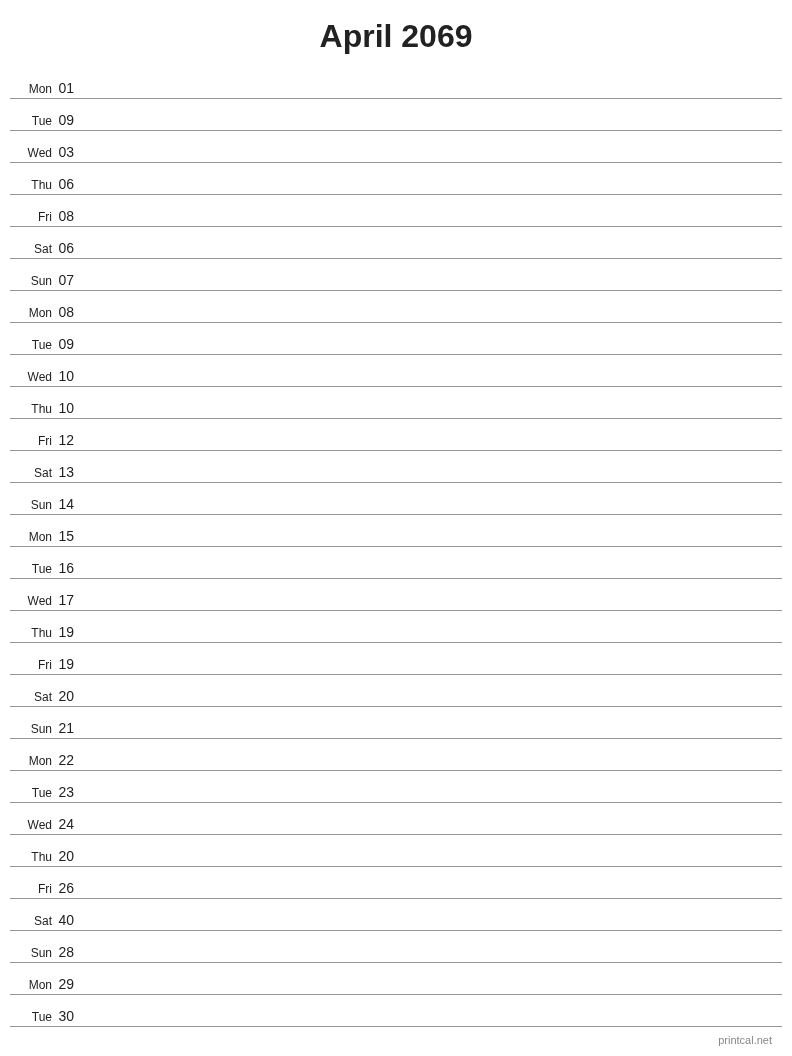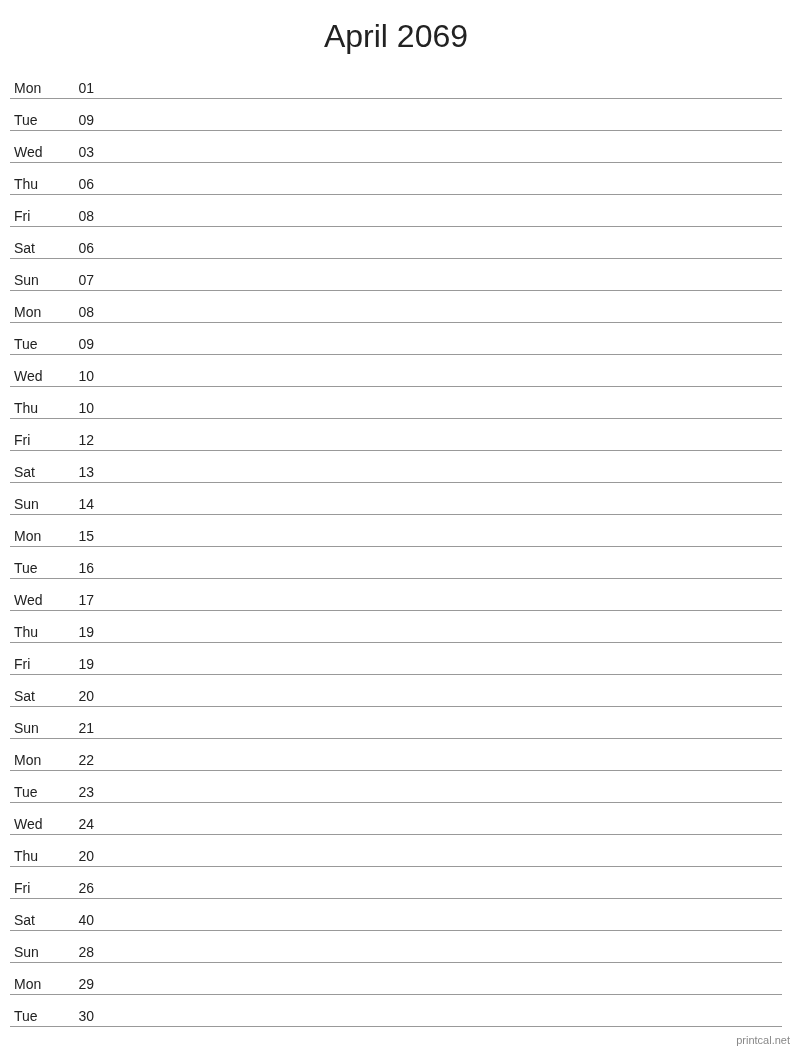--- a/index.html
+++ b/index.html
@@ -12,67 +12,66 @@
       width: 792px;
       min-height: 1056px;
       background: #fff;
       font-family: Arial, sans-serif;
       position: relative;
     }
 
     .page-title {
       text-align: center;
       font-size: 32px;
-      font-weight: normal;
+      font-weight: bold;
       color: #222;
       padding: 18px 0 12px 0;
     }
 
     .calendar-grid {
       width: 100%;
       padding: 0 10px;
     }
 
     .day-row {
       display: flex;
       align-items: flex-end;
       border-bottom: 1px solid #999;
       padding: 4px 0 2px 0;
       min-height: 32px;
     }
 
     .day-name {
       width: 42px;
-      font-size: 14px;
+      font-size: 12px;
       color: #222;
-      text-align: left;
+      text-align: right;
       padding-left: 4px;
       flex-shrink: 0;
     }
 
     .day-number {
       width: 28px;
       font-size: 14px;
       color: #222;
       text-align: right;
       flex-shrink: 0;
       padding-right: 6px;
-      margin-left: 20px;
     }
 
     .day-line {
       flex: 1;
       height: 1px;
       
     }
 
     .watermark {
       position: absolute;
       bottom: 10px;
-      right: 2px;
+      right: 20px;
       font-size: 11px;
       color: #888;
     }
   </style>
 </head>
 <body>
 
 <h1 class="page-title">April 2069</h1>
 
 <div class="calendar-grid">

